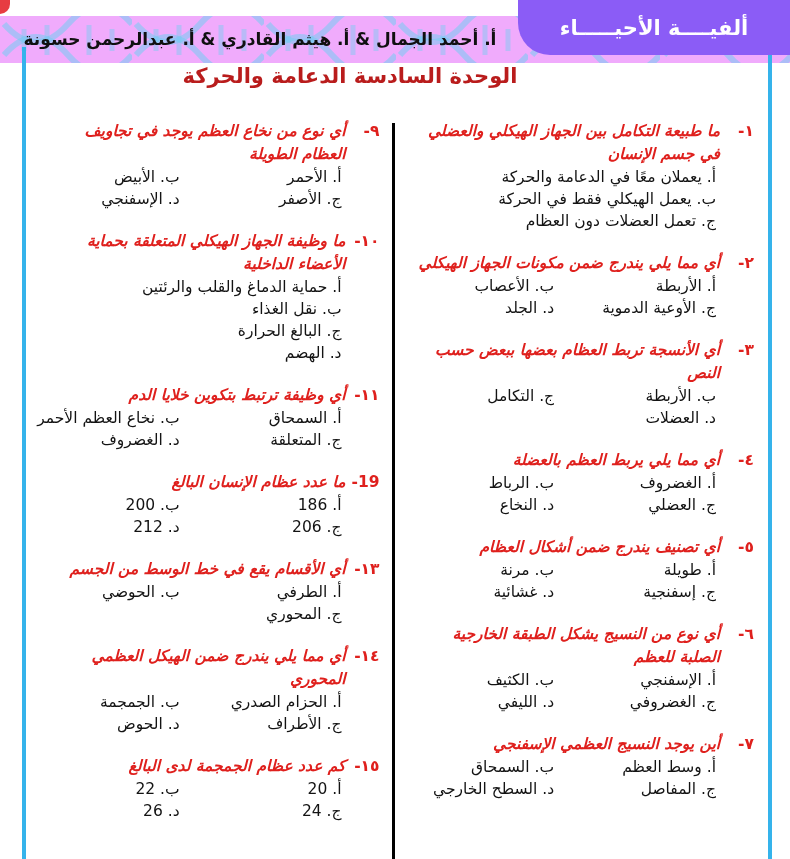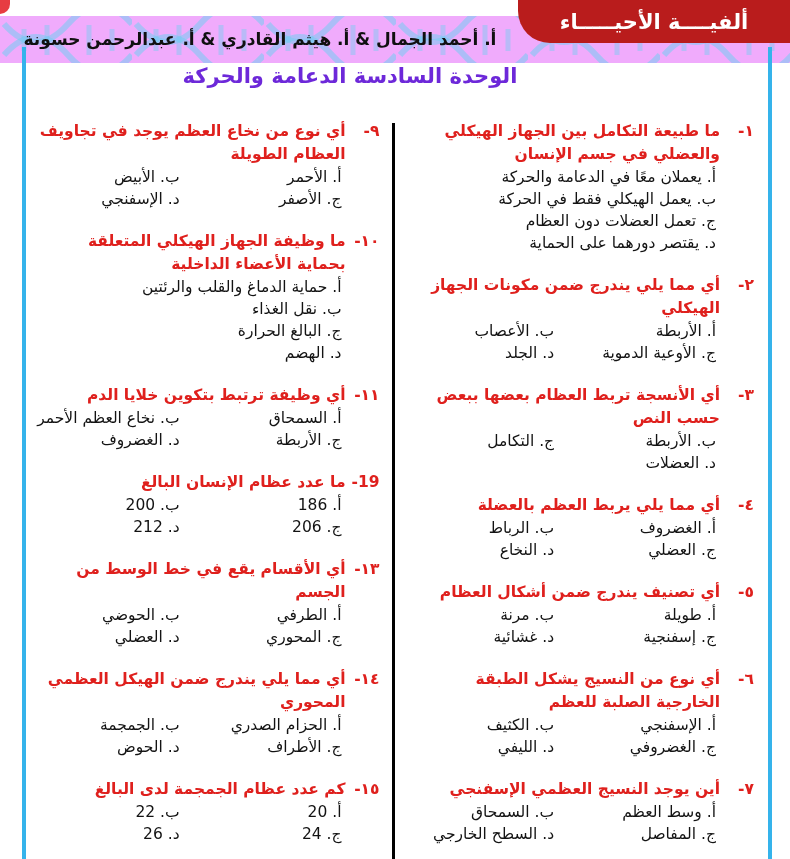--- a/index.html
+++ b/index.html
@@ -11,44 +11,44 @@
   }
   
   .band{position:absolute;top:0;left:0;width:790px;height:47px;background:#f0abfc;overflow:hidden;z-index:1;margin-top:16px;}
   .band svg{position:absolute;top:0;left:0;}
   .band-authors{
     position:absolute;top:0;left:0;width:520px;height:45px;z-index:2;
     display:flex;align-items:center;justify-content:center;
     font-weight:bold;font-size:17px;color:#101010;letter-spacing:0;
   }
   .badge{
-    position:absolute;top:0;right:0;width:272px;height:43px;z-index:3;
-    background:#b91c1c;border-radius:0 0 0 32px;
+    position:absolute;top:0;right:0;width:272px;height:55px;z-index:3;
+    background:#8b5cf6;border-radius:0 0 0 32px;
     display:flex;align-items:center;justify-content:center;
     color:#ffffff;font-weight:bold;font-size:21px;
   }
   .corner-ribbon{position:absolute;top:0;left:0;width:10px;height:14px;background:#e73c42;border-radius:0 0 14px 0;z-index:3;}
   
   .side-border{position:absolute;top:47px;bottom:0;width:4px;background:#35b3eb;z-index:1;}
   .side-border.lb{left:22px;}
   .side-border.rb{right:18px;}
   
   .unit-title{
     position:absolute;top:64px;left:0;width:700px;text-align:center;
-    color:#6d28d9;font-size:21px;font-weight:bold;z-index:2;
+    color:#b91c1c;font-size:21px;font-weight:bold;z-index:2;
   }
   
   .columns{position:absolute;top:112px;bottom:0;right:32px;left:28px;display:flex;z-index:2;}
   .col{flex:1 1 0;padding:8px 4px 0 8px;min-width:0;}
   .divider{width:3px;background:#000;margin:11px 8px 0 8px;flex:0 0 auto;}
   
   .q{margin-bottom:20px;}
   .q-head{display:flex;color:#df201d;font-weight:bold;font-size:15.5px;line-height:23px;}
   .q-num{white-space:nowrap;min-width:28px;margin-left:6px;flex:0 0 auto;}
-  .q-text{flex:1 1 auto;}
+  .q-text{flex:1 1 auto;font-style:italic;}
   .opts{padding-right:38px;font-size:15.5px;line-height:22px;color:#131313;}
   .opts.grid{display:grid;grid-template-columns:53% 47%;}
   .opt,.opt-row{white-space:nowrap;overflow:visible;}
 </style>
 </head>
 <body>
 
 <div class="band">
   <svg width="790" height="47" aria-hidden="true">
     <defs>
@@ -77,21 +77,20 @@
   <div class="col" id="col-right">
       <div class="q">
         <div class="q-head">
           <span class="q-num">١-</span>
           <span class="q-text">ما طبيعة التكامل بين الجهاز الهيكلي والعضلي في جسم الإنسان</span>
         </div>
         <div class="opts rows">
           <div class="opt-row">أ. يعملان معًا في الدعامة والحركة</div>
           <div class="opt-row">ب. يعمل الهيكلي فقط في الحركة</div>
           <div class="opt-row">ج. تعمل العضلات دون العظام</div>
-          <div class="opt-row">د. يقتصر دورهما على الحماية</div>
         </div>
       </div>
       <div class="q">
         <div class="q-head">
           <span class="q-num">٢-</span>
           <span class="q-text">أي مما يلي يندرج ضمن مكونات الجهاز الهيكلي</span>
         </div>
         <div class="opts grid">
           <div class="opt">أ. الأربطة</div>
           <div class="opt">ب. الأعصاب</div>
@@ -186,21 +185,21 @@
         </div>
       </div>
       <div class="q">
         <div class="q-head">
           <span class="q-num">١١-</span>
           <span class="q-text">أي وظيفة ترتبط بتكوين خلايا الدم</span>
         </div>
         <div class="opts grid">
           <div class="opt">أ. السمحاق</div>
           <div class="opt">ب. نخاع العظم الأحمر</div>
-          <div class="opt">ج. الأربطة</div>
+          <div class="opt">ج. المتعلقة</div>
           <div class="opt">د. الغضروف</div>
         </div>
       </div>
       <div class="q">
         <div class="q-head">
           <span class="q-num">19-</span>
           <span class="q-text">ما عدد عظام الإنسان البالغ</span>
         </div>
         <div class="opts grid">
           <div class="opt">أ. 186</div>
@@ -211,21 +210,20 @@
       </div>
       <div class="q">
         <div class="q-head">
           <span class="q-num">١٣-</span>
           <span class="q-text">أي الأقسام يقع في خط الوسط من الجسم</span>
         </div>
         <div class="opts grid">
           <div class="opt">أ. الطرفي</div>
           <div class="opt">ب. الحوضي</div>
           <div class="opt">ج. المحوري</div>
-          <div class="opt">د. العضلي</div>
         </div>
       </div>
       <div class="q">
         <div class="q-head">
           <span class="q-num">١٤-</span>
           <span class="q-text">أي مما يلي يندرج ضمن الهيكل العظمي المحوري</span>
         </div>
         <div class="opts grid">
           <div class="opt">أ. الحزام الصدري</div>
           <div class="opt">ب. الجمجمة</div>

